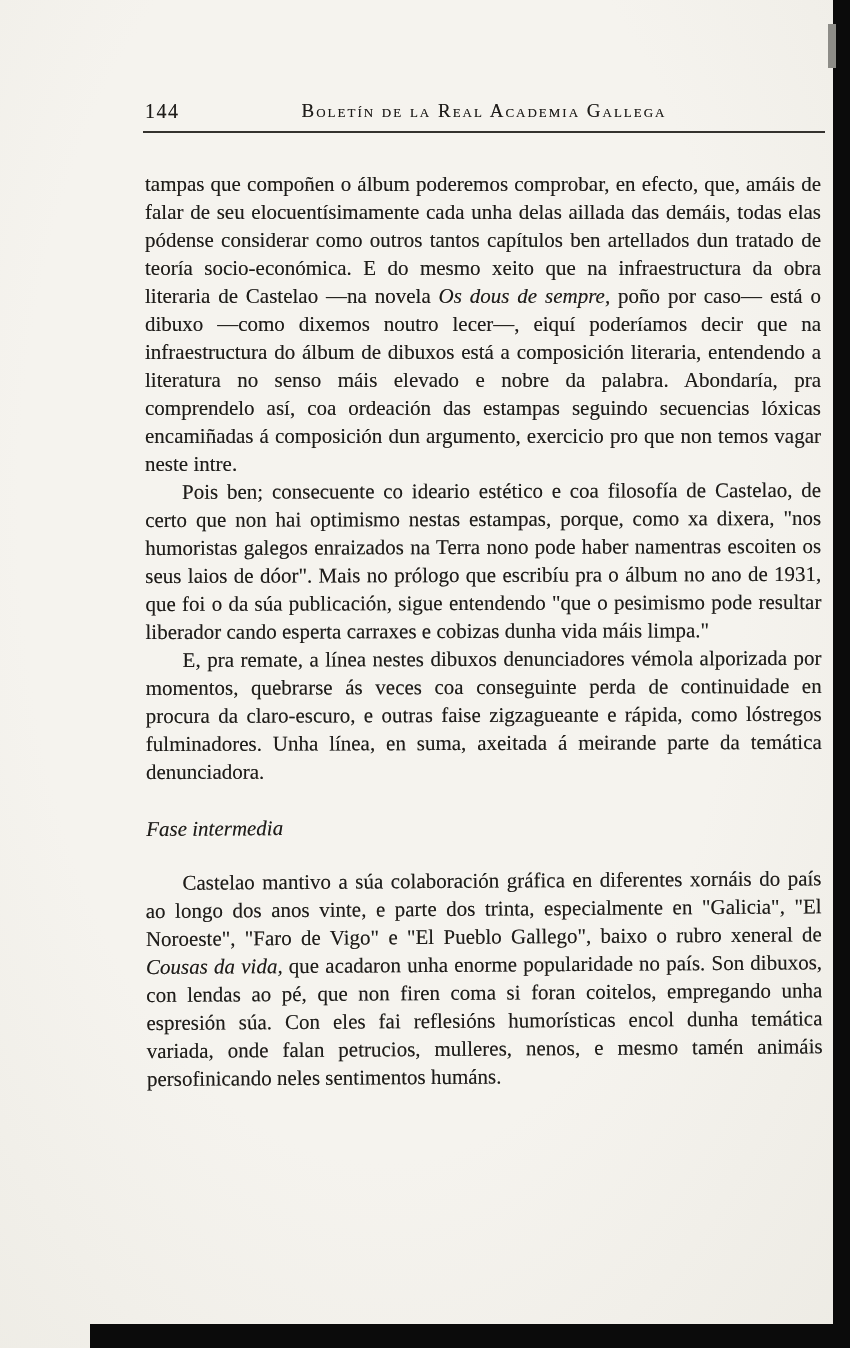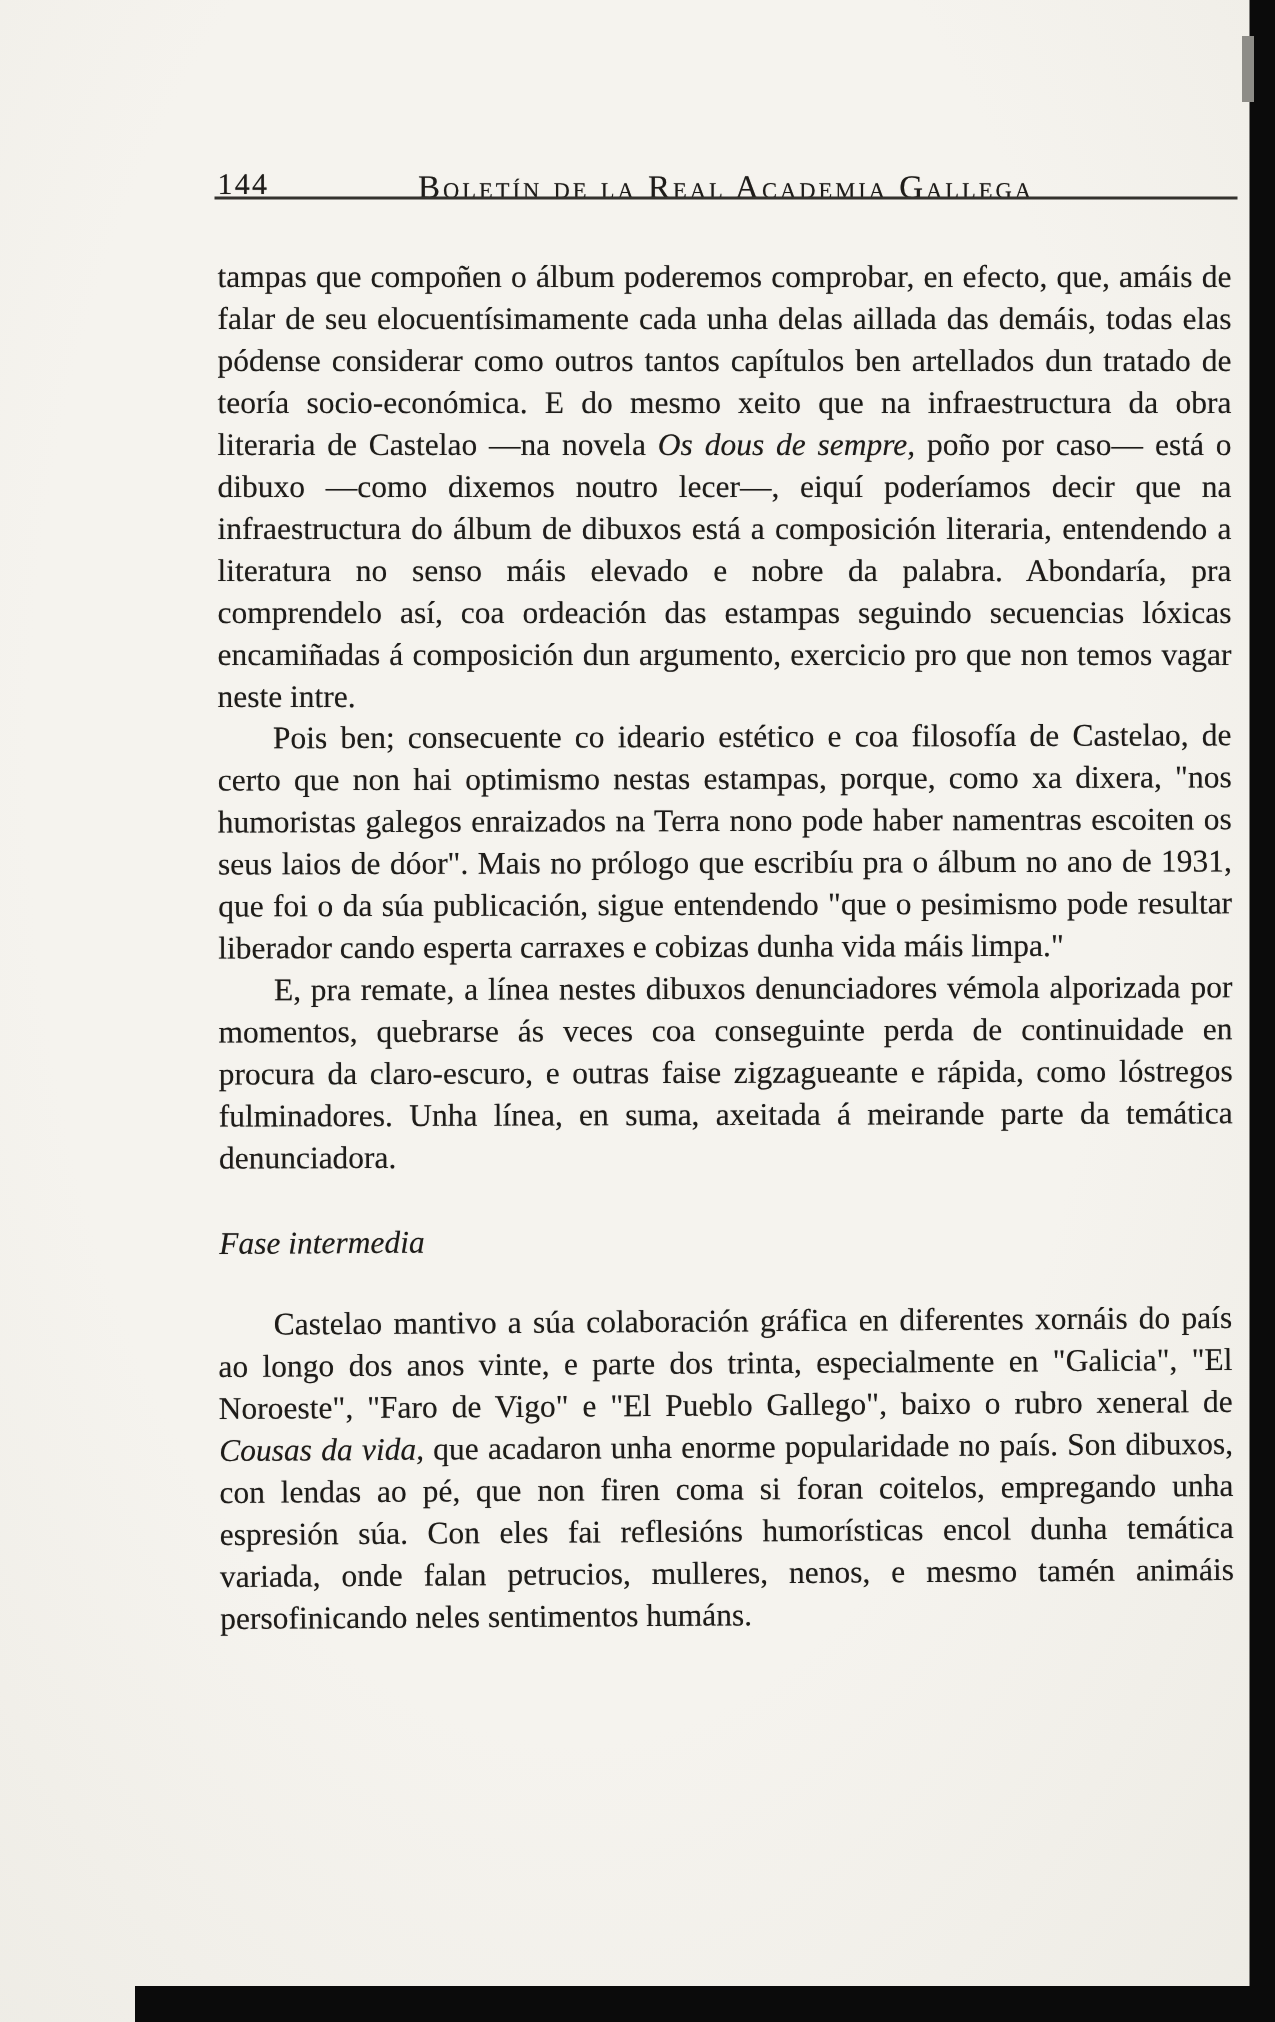--- a/index.html
+++ b/index.html
@@ -38,37 +38,37 @@
     right: 14px;
     top: 24px;
     width: 8px;
     height: 44px;
     background: #8d8c87;
   }
   
   .page-header {
     position: absolute;
     left: 145px;
-    top: 112px;
+    top: 100px;
     width: 678px;
     height: 26px;
   }
   .page-number {
     position: absolute;
     left: 0;
     top: 0;
     font-size: 20px;
     letter-spacing: 1.5px;
     text-shadow: 0 0 0.5px rgba(30,28,25,0.55);
   }
   .running-title {
     display: block;
     text-align: center;
     font-variant: small-caps;
-    font-size: 22px;
+    font-size: 19px;
     letter-spacing: 2px;
     text-shadow: 0 0 0.5px rgba(30,28,25,0.55);
   }
   .header-rule {
     position: absolute;
     left: 143px;
     top: 131px;
     width: 682px;
     height: 2px;
     background: #34322e;

